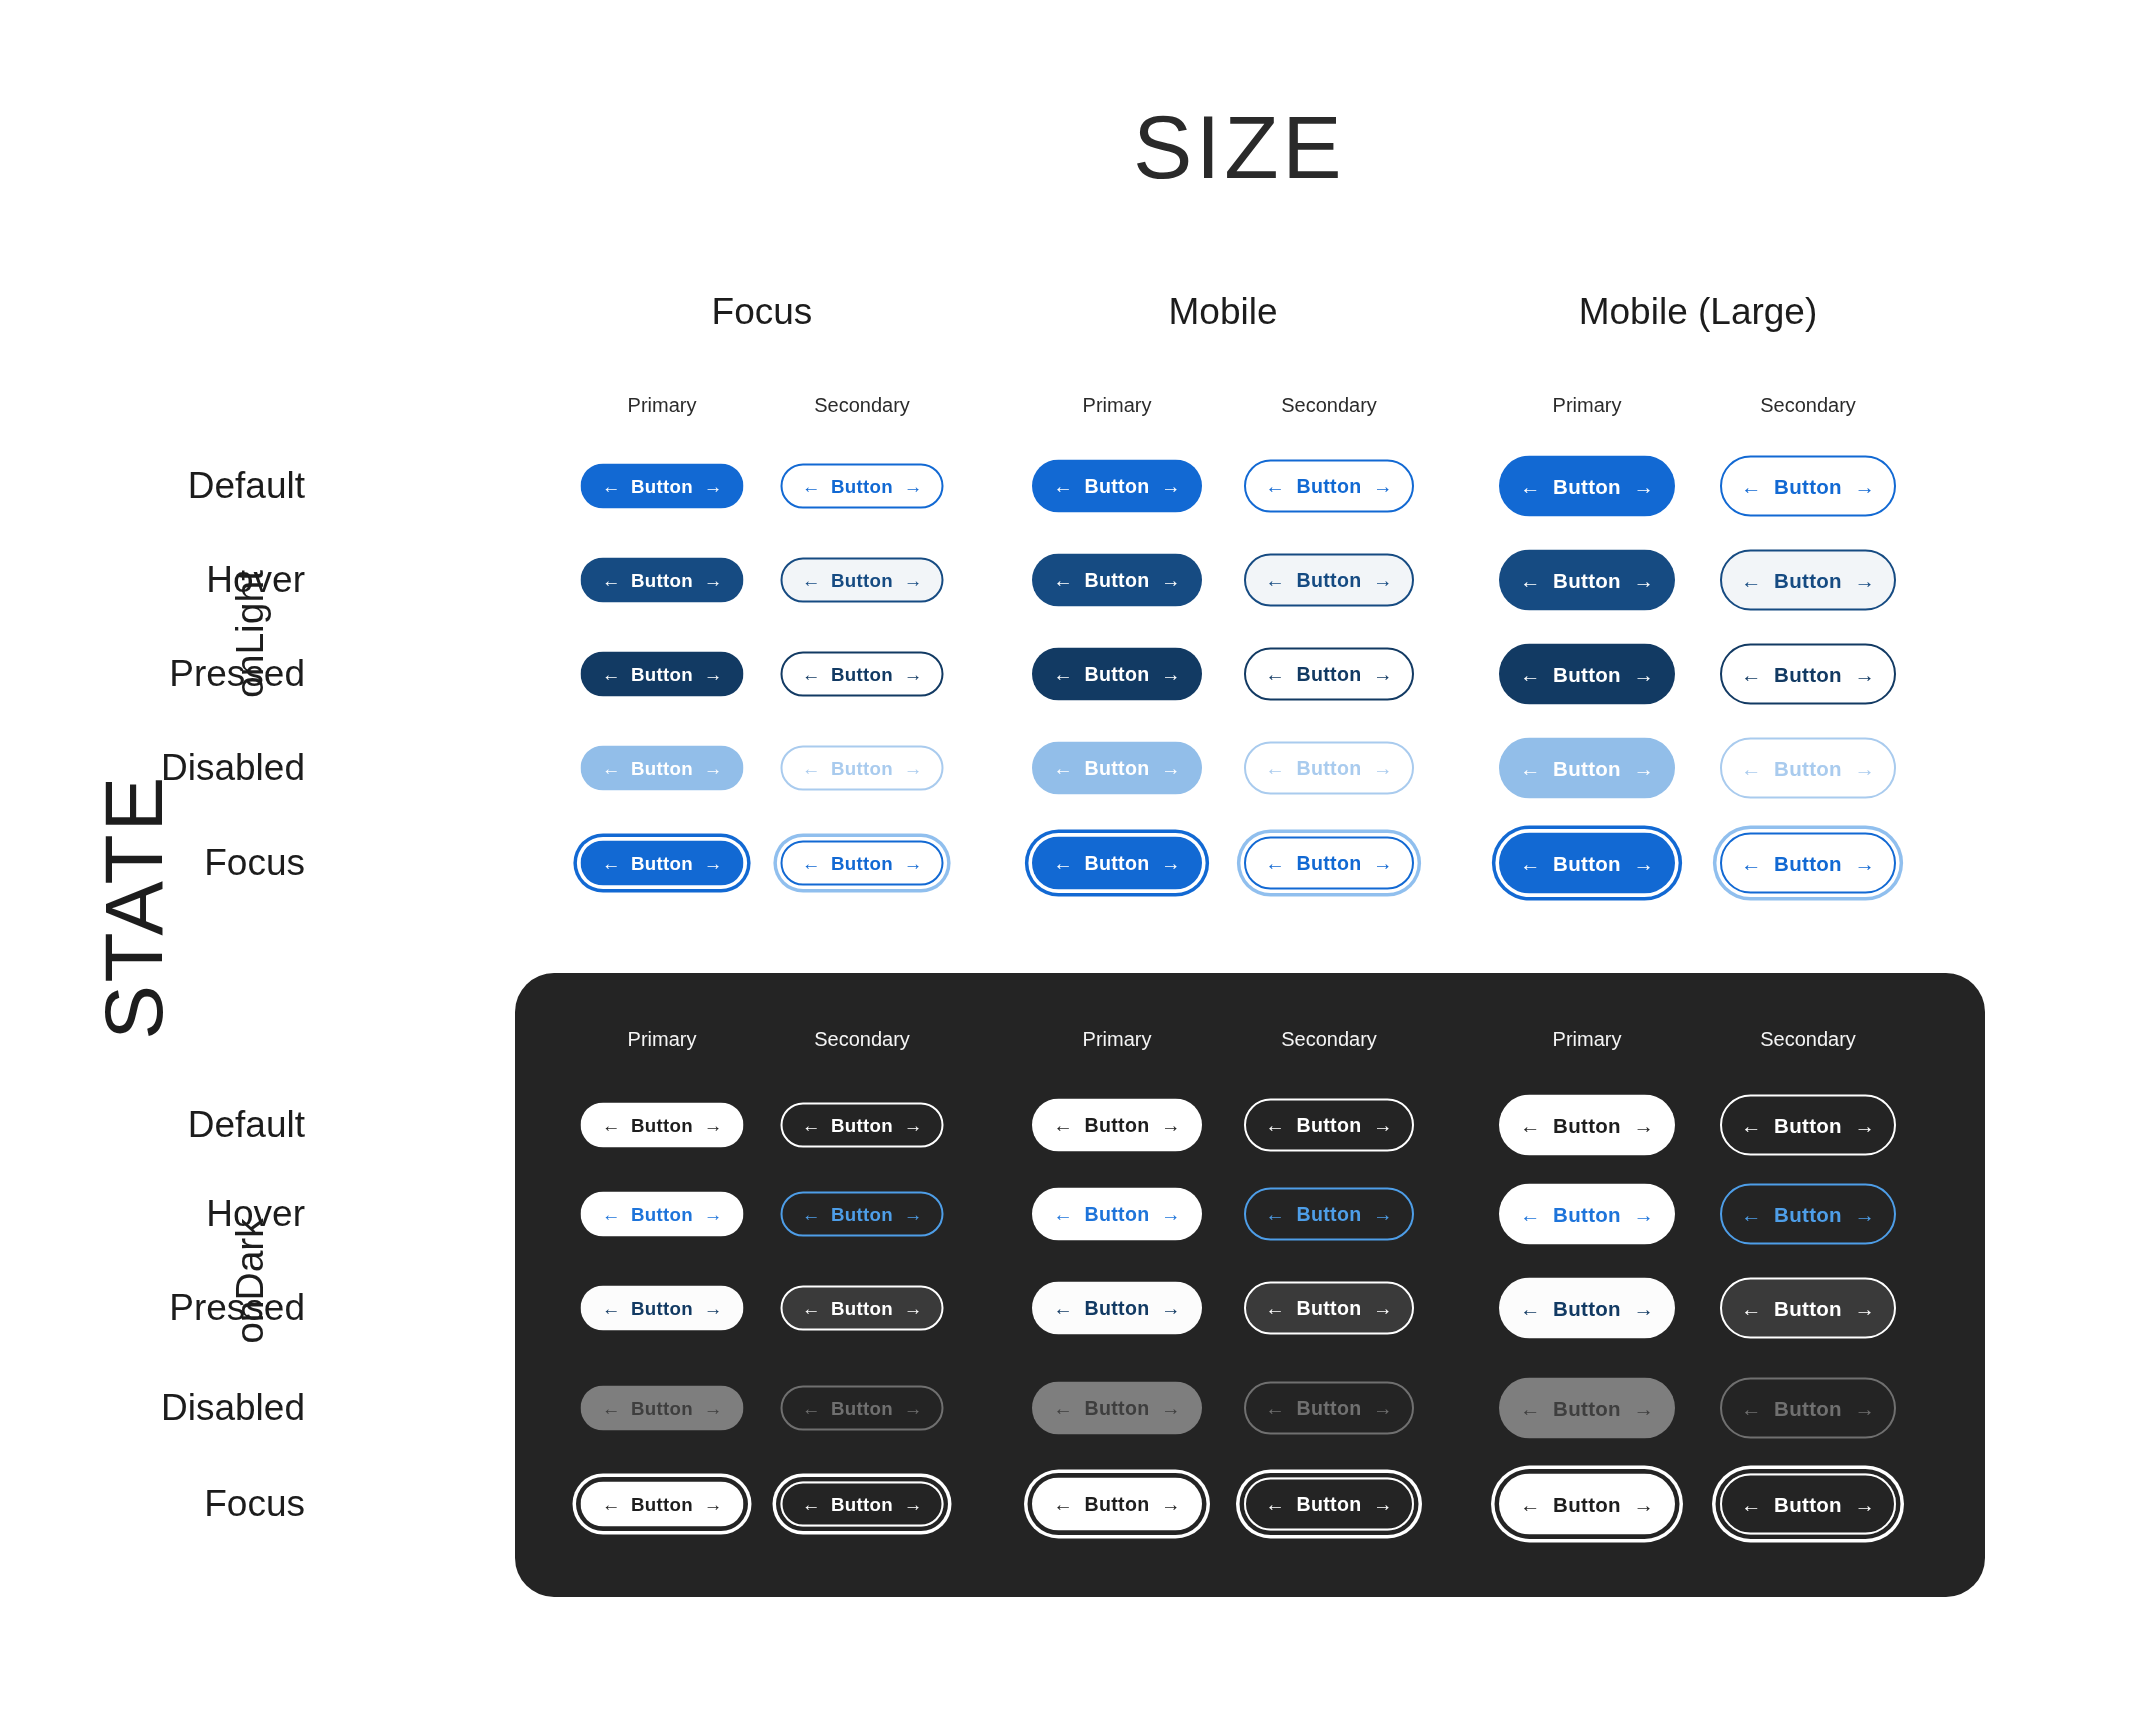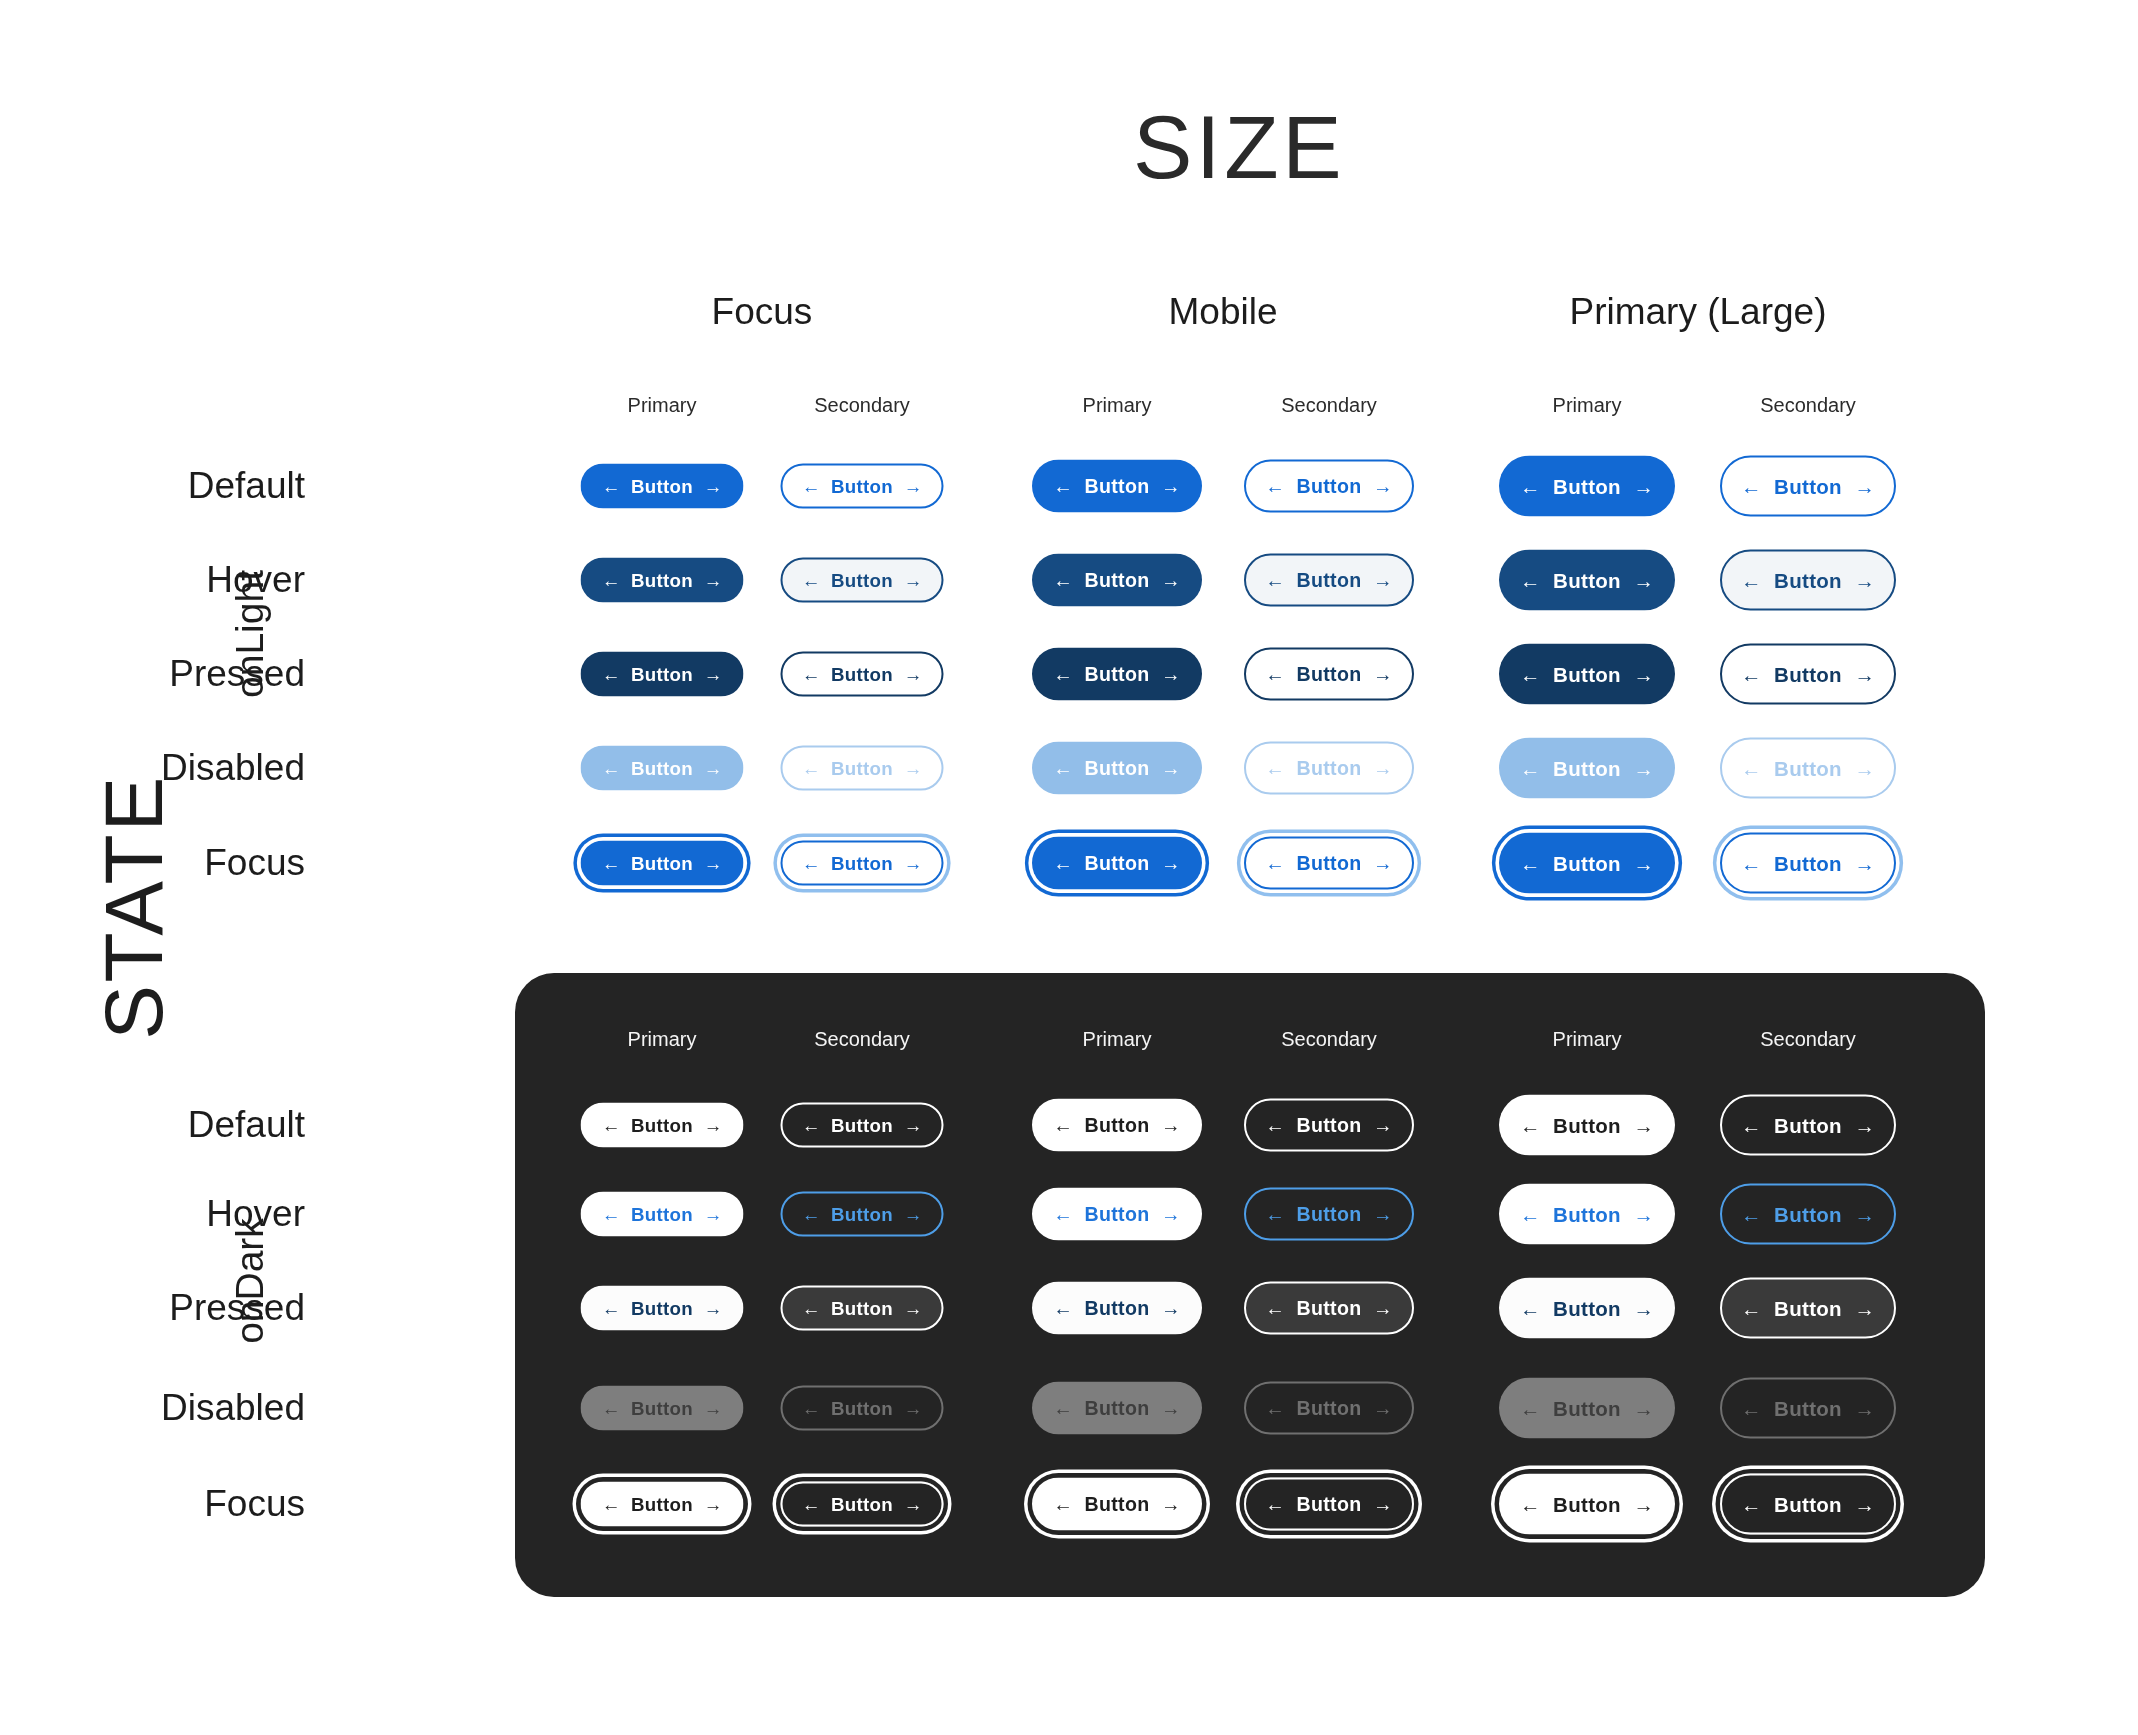--- a/index.html
+++ b/index.html
@@ -48,21 +48,21 @@
 
 <div class="canvas">
   <div class="title">SIZE</div>
 
   <div class="v-label v-state">STATE</div>
   <div class="v-label v-onlight">onLight</div>
   <div class="v-label v-ondark">onDark</div>
 
   <div class="size-header sh-0">Focus</div>
   <div class="size-header sh-1">Mobile</div>
-  <div class="size-header sh-2">Primary (Large)</div>
+  <div class="size-header sh-2">Mobile (Large)</div>
 
   <div class="dark-panel"></div>
   <div id="grid-root">
       <div class="variant-header" style="left: 662px; top: 405px;">Primary</div>
       <div class="variant-header" style="left: 862px; top: 405px;">Secondary</div>
       <div class="variant-header" style="left: 1117px; top: 405px;">Primary</div>
       <div class="variant-header" style="left: 1329px; top: 405px;">Secondary</div>
       <div class="variant-header" style="left: 1587px; top: 405px;">Primary</div>
       <div class="variant-header" style="left: 1808px; top: 405px;">Secondary</div>
       <div class="row-label" style="top: 486px;">Default</div>

